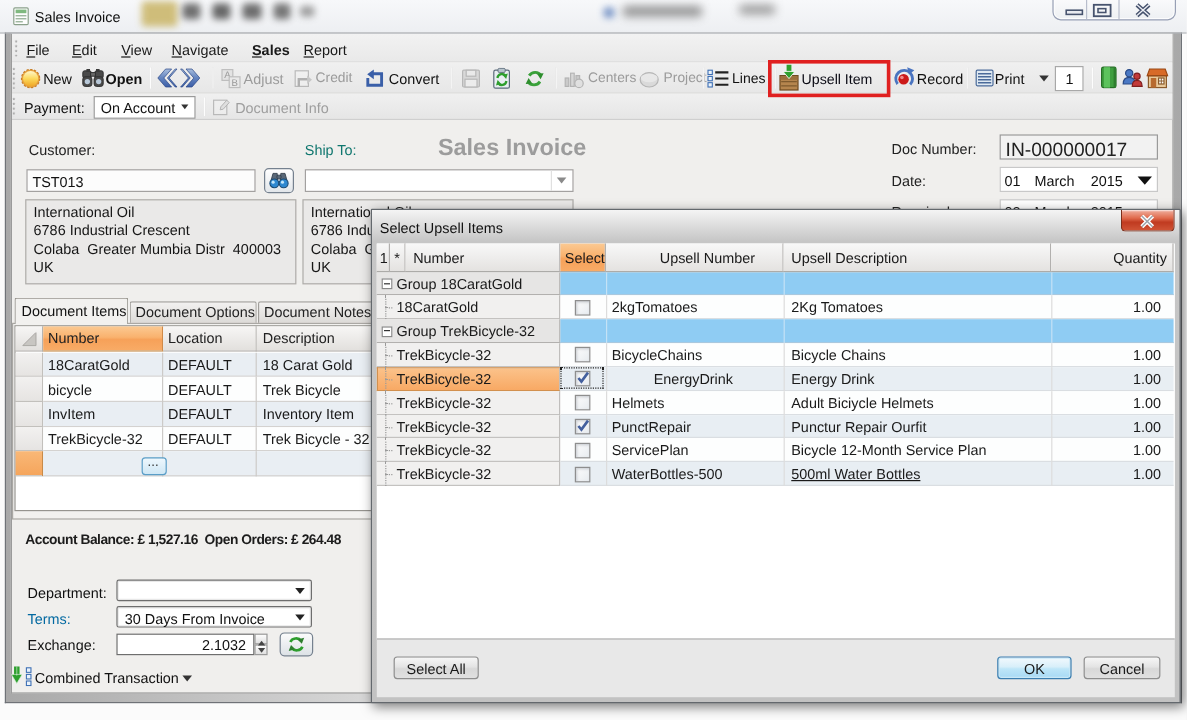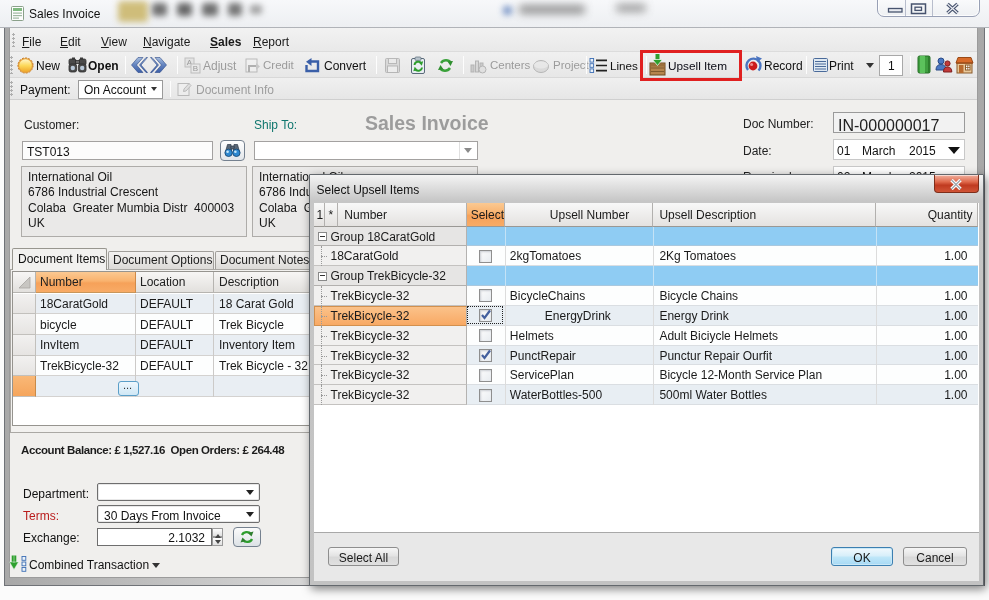--- a/index.html
+++ b/index.html
@@ -305,21 +305,21 @@
 <div class="a" style="left:36px;top:376.29999999999995px;width:938px;height:20.7px;background:#e9eef3;border-bottom:1px solid #d4d2d0;"></div>
 <div class="a" style="left:135px;top:376.29999999999995px;width:1px;height:20.7px;background:#cccac8;"></div>
 <div class="a" style="left:213px;top:376.29999999999995px;width:1px;height:20.7px;background:#cccac8;"></div>
 <div class="a" style="left:118px;top:381.29999999999995px;width:21px;height:15px;background:linear-gradient(#eef7fd,#cfe7f5);border:1px solid #5a9ec8;border-radius:3px;"></div>
 <div class="t" style="left:123px;top:379.29999999999995px;font-size:11px;color:#333;font-weight:normal;">...</div>
 <div class="t" style="left:21px;top:444px;font-size:11.5px;color:#1c1c1c;font-weight:bold;letter-spacing:-0.4px;">Account Balance: £ 1,527.16&nbsp; Open Orders: £ 264.48</div>
 <div class="t" style="left:23px;top:487px;font-size:12px;color:#111;font-weight:normal;">Department:</div>
 <div class="a" style="left:97px;top:483px;width:163px;height:18px;background:#fff;border:1px solid #6e6e6e;border-radius:2px;box-shadow:0 0 0 1px #e8e8e8 inset;"></div>
 <div class="a" style="left:246px;top:489.5px;width:0;height:0;border:4px solid transparent;border-top:5px solid #222;"></div>
 <div class="t" style="left:104px;top:486.5px;font-size:12px;color:#111;font-weight:normal;margin-top:16px;">- None -</div>
-<div class="t" style="left:23px;top:509px;font-size:12px;color:#b91c1c;font-weight:normal;">Terms:</div>
+<div class="t" style="left:23px;top:509px;font-size:12px;color:#0369a1;font-weight:normal;">Terms:</div>
 <div class="a" style="left:97px;top:505px;width:163px;height:18px;background:#fff;border:1px solid #6e6e6e;border-radius:2px;box-shadow:0 0 0 1px #e8e8e8 inset;"></div>
 <div class="a" style="left:246px;top:511.5px;width:0;height:0;border:4px solid transparent;border-top:5px solid #222;"></div>
 <div class="t" style="left:104px;top:508.5px;font-size:12px;color:#111;font-weight:normal;">30 Days From Invoice</div>
 <div class="t" style="left:23px;top:531px;font-size:12px;color:#111;font-weight:normal;">Exchange:</div>
 <div class="a" style="left:97px;top:528px;width:115px;height:18px;background:#fff;border:1px solid #6e6e6e;"></div>
 <div class="t" style="left:160px;top:531px;font-size:12px;color:#111;font-weight:normal;width:45px;text-align:right;">2.1032</div>
 <div class="a" style="left:212px;top:528px;width:11px;height:9px;background:linear-gradient(#fdfdfd,#e0e0e0);border:1px solid #9a9a9a;"></div>
 <div class="a" style="left:212px;top:537px;width:11px;height:9px;background:linear-gradient(#fdfdfd,#e0e0e0);border:1px solid #9a9a9a;"></div>
 <div class="a" style="left:214.5px;top:530.5px;width:0;height:0;border:3px solid transparent;border-bottom:4px solid #444;"></div>
 <div class="a" style="left:214.5px;top:540px;width:0;height:0;border:3px solid transparent;border-top:4px solid #444;"></div>
@@ -463,19 +463,19 @@
 <div class="a" style="left:313.5px;top:385.3000000000001px;width:153.2px;height:19.85px;background:#f1f0ef;border-bottom:1px solid #c4c2c0;border-right:1px solid #b4b2b0;"></div>
 <div class="a" style="left:320.5px;top:385.3000000000001px;width:1px;height:19.85px;border-left:1px dotted #9a9a9a;"></div>
 <div class="a" style="left:320.5px;top:395.3000000000001px;width:6px;height:1px;border-top:1px dotted #9a9a9a;"></div>
 <div class="t" style="left:330.5px;top:388.3000000000001px;">TrekBicycle-32</div>
 <div class="a" style="left:466.7px;top:385.3000000000001px;width:511.8px;height:19.85px;background:#e8eef3;border-bottom:1px solid #dadee2;"></div>
 <div class="a" style="left:504.8px;top:385.3000000000001px;width:1px;height:19.85px;background:#dcdcdc;"></div>
 <div class="a" style="left:653.4px;top:385.3000000000001px;width:1px;height:19.85px;background:#dcdcdc;"></div>
 <div class="a" style="left:875.7px;top:385.3000000000001px;width:1px;height:19.85px;background:#dcdcdc;"></div>
 <div class="a" style="left:479.25px;top:388.72500000000014px;width:13px;height:13px;background:linear-gradient(135deg,#fcfcfc,#e8ecf0);border:1px solid #8e8e8e;box-shadow:inset 1px 1px 2px rgba(120,130,140,.35);"></div>
 <div class="t" style="left:509.8px;top:388.3000000000001px;">WaterBottles-500</div>
-<div class="t" style="left:659.4px;top:388.3000000000001px;">500ml Water Bottles</div>
+<div class="t" style="left:659.4px;top:388.3000000000001px;text-decoration:underline;">500ml Water Bottles</div>
 <div class="t" style="left:875.7px;top:388.3000000000001px;width:91.79999999999995px;text-align:right;">1.00</div>
 <div class="a" style="left:328px;top:547px;width:71px;height:19px;border:1px solid #8e8e8e;background:linear-gradient(#f6f6f6,#e4e4e4 45%,#d8d8d8 55%,#e0e0e0);border-radius:3px;"></div>
 <div class="t" style="left:328px;top:550.5px;width:71px;text-align:center;">Select All</div>
 <div class="a" style="left:831px;top:547px;width:62px;height:19px;border:1px solid #3c7fb1;background:linear-gradient(#f2f9fd,#d8effa 45%,#bee6f8 55%,#a7d9f5);box-shadow:0 0 0 1px #c9e8f7 inset;border-radius:3px;"></div>
 <div class="t" style="left:831px;top:550.5px;width:62px;text-align:center;">OK</div>
 <div class="a" style="left:903px;top:547px;width:64px;height:19px;border:1px solid #8e8e8e;background:linear-gradient(#f6f6f6,#e4e4e4 45%,#d8d8d8 55%,#e0e0e0);border-radius:3px;"></div>
 <div class="t" style="left:903px;top:550.5px;width:64px;text-align:center;">Cancel</div>
 </body></html>

